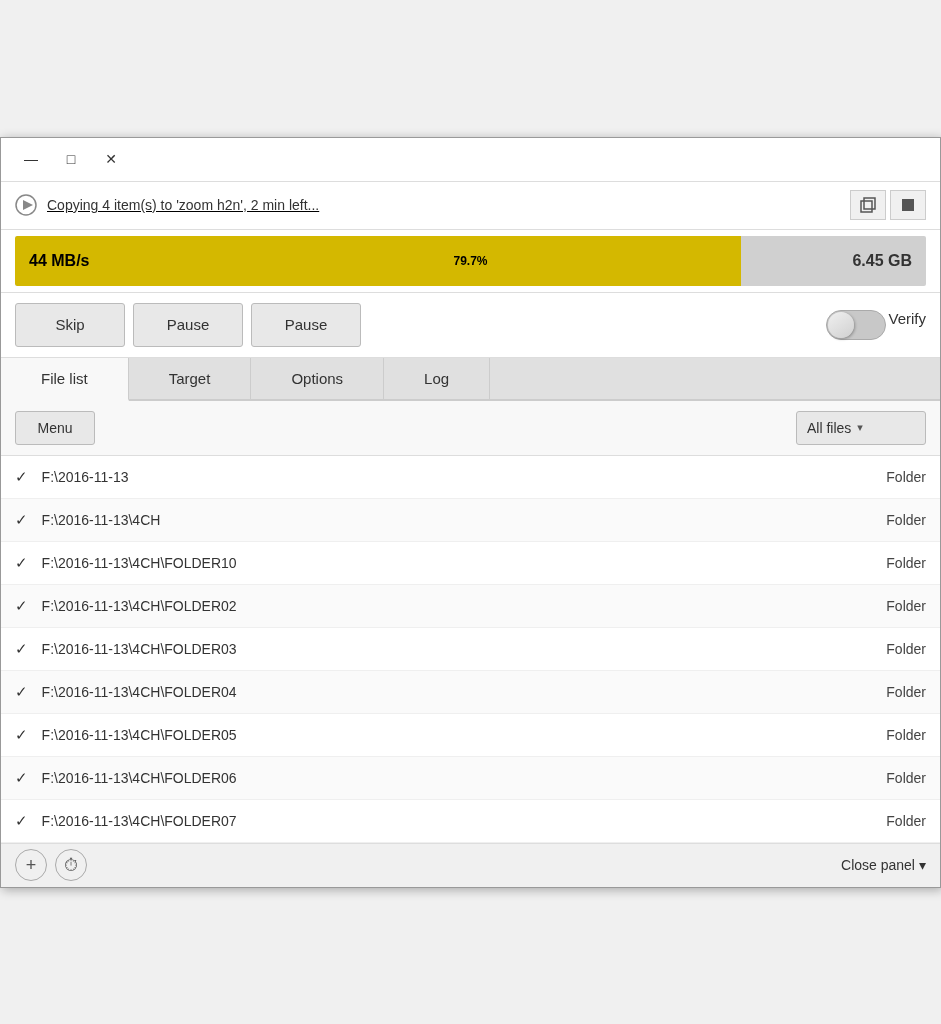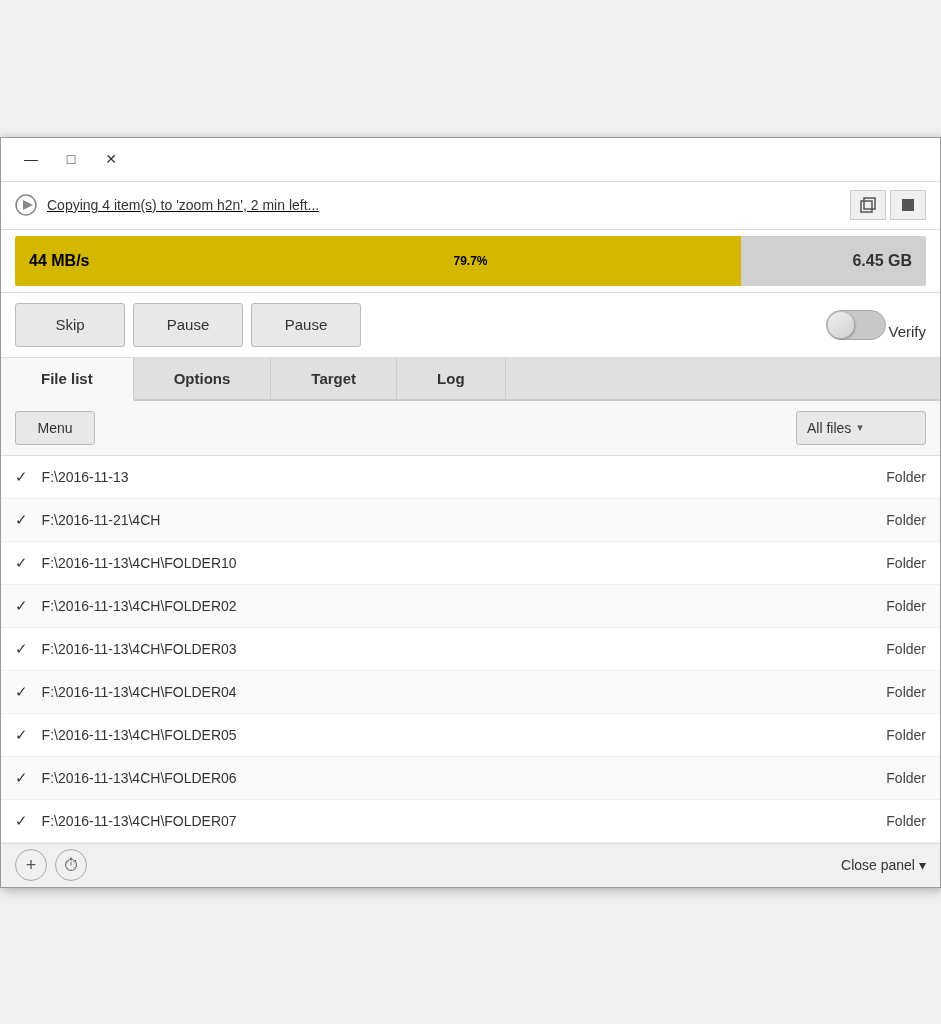--- a/index.html
+++ b/index.html
@@ -158,21 +158,21 @@
       background: #e8e8e8;
       cursor: pointer;
       font-size: 15px;
       color: #333;
       border-radius: 3px;
       padding: 0 20px;
     }
     .verify-toggle {
       margin-left: auto;
       display: flex;
-      align-items: flex-end;
+      align-items: flex-start;
       gap: 2px;
     }
     .toggle-switch {
       width: 60px;
       height: 30px;
       background: #c8c8c8;
       border-radius: 15px;
       position: relative;
       cursor: pointer;
       border: 1px solid #aaa;
@@ -198,21 +198,20 @@
       display: flex;
       border-bottom: 2px solid #ccc;
     }
     .tab {
       padding: 12px 40px;
       font-size: 15px;
       color: #333;
       cursor: pointer;
       border-right: 1px solid #ccc;
       background: #e0e0e0;
-      font-weight: bold;
     }
     .tab.active {
       background: #f8f8f8;
       border-bottom: 2px solid #f8f8f8;
       margin-bottom: -2px;
     }
 
     
     .file-toolbar {
       background: #f8f8f8;
@@ -378,24 +377,24 @@
       </div>
       <span class="verify-label">Verify</span>
     </div>
   </div>
 
   <div class="tabs-row">
     <div class="tab active">
       <span>File list</span>
     </div>
     <div class="tab">
+      <span>Target</span>
+    </div>
+    <div class="tab">
       <span>Options</span>
-    </div>
-    <div class="tab">
-      <span>Target</span>
     </div>
     <div class="tab">
       <span>Log</span>
     </div>
   </div>
 
   <div class="file-toolbar">
     <button class="menu-btn">Menu</button>
     <div class="filter-select">
       <span>All files</span>
@@ -405,21 +404,21 @@
 
   <div class="file-list" id="file-list-container">
 
   <div class="file-item">
     <span class="check-icon">✓</span>
     <span class="file-path">F:\2016-11-13</span>
     <span class="file-type">Folder</span>
   </div>
       <div class="file-item">
     <span class="check-icon">✓</span>
-    <span class="file-path">F:\2016-11-21\4CH</span>
+    <span class="file-path">F:\2016-11-13\4CH</span>
     <span class="file-type">Folder</span>
   </div>
       <div class="file-item">
     <span class="check-icon">✓</span>
     <span class="file-path">F:\2016-11-13\4CH\FOLDER10</span>
     <span class="file-type">Folder</span>
   </div>
       <div class="file-item">
     <span class="check-icon">✓</span>
     <span class="file-path">F:\2016-11-13\4CH\FOLDER02</span>

